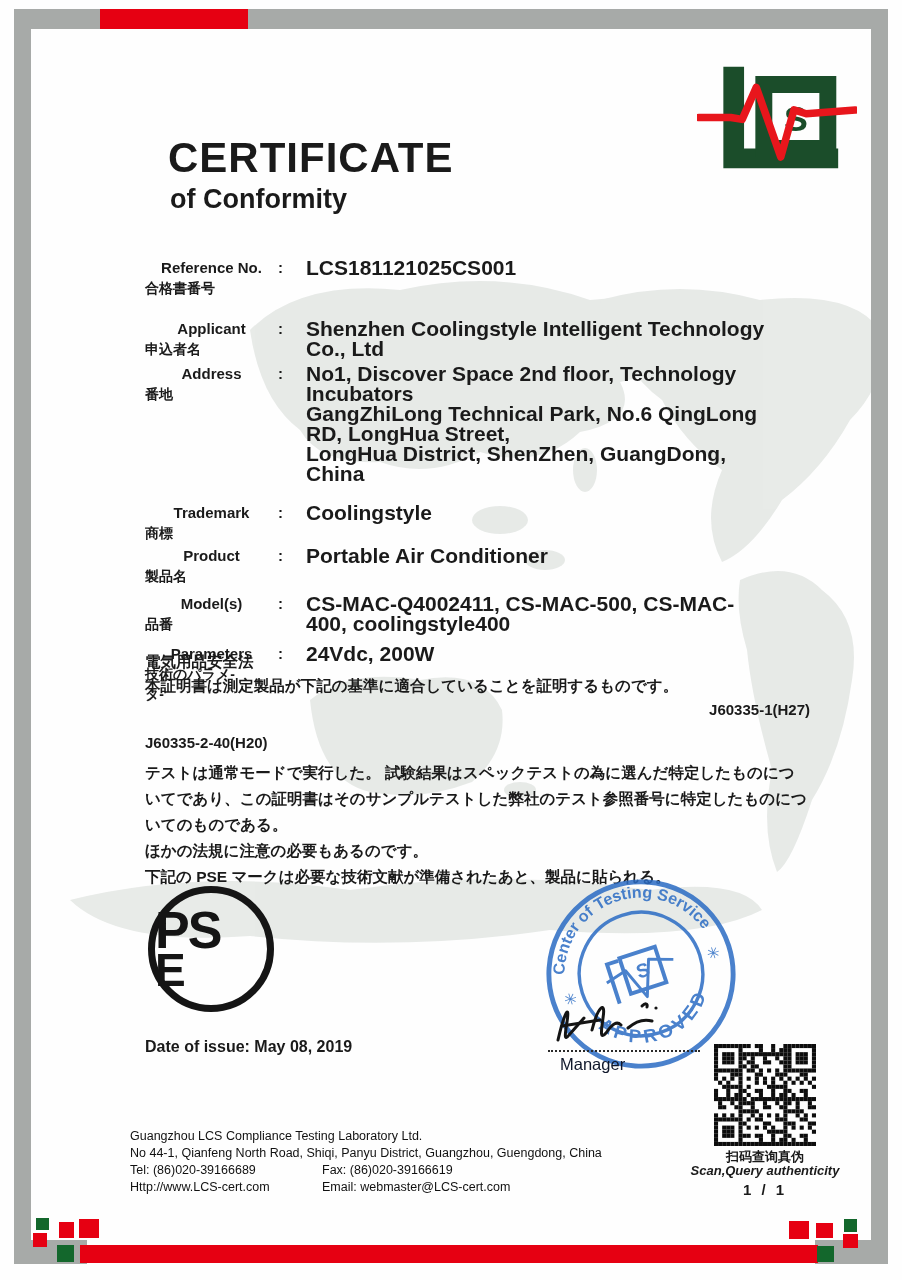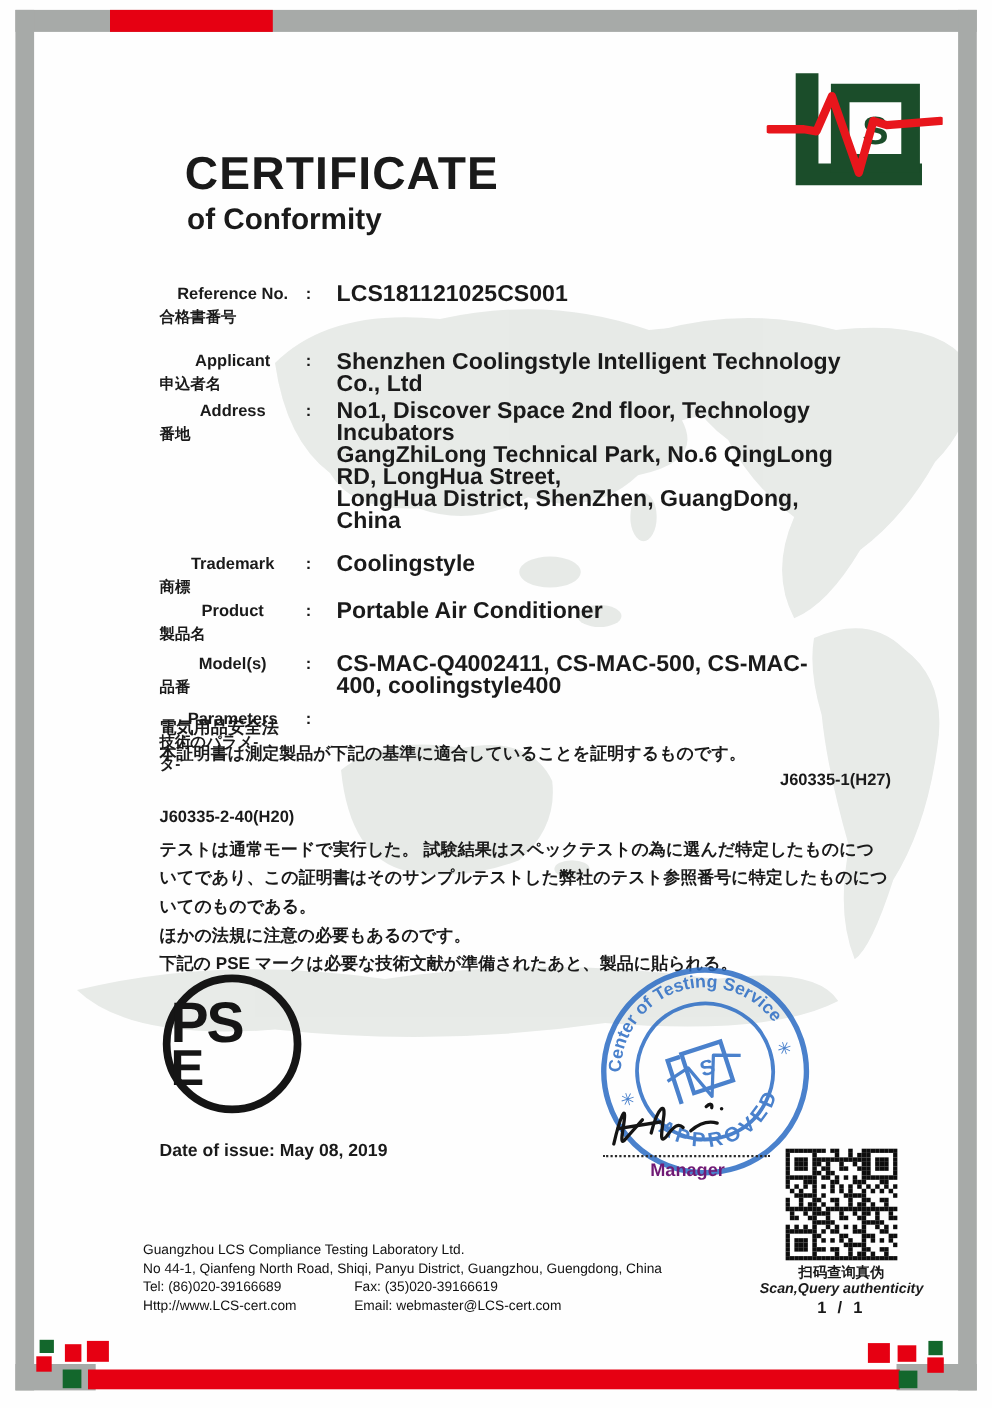--- a/index.html
+++ b/index.html
@@ -41,21 +41,21 @@
   
   .pse{position:absolute;left:148px;top:886px;width:112px;height:112px;border:7px solid #151515;
        border-radius:50%;z-index:6;display:flex;flex-direction:column;align-items:flex-start;justify-content:center;}
   .pse .ps{font-size:52px;font-weight:bold;line-height:44px;letter-spacing:-2px;color:#151515;}
   .pse .e{font-size:46px;font-weight:bold;line-height:40px;color:#151515;margin-top:-2px;}
   .issue{position:absolute;left:145px;top:1038px;font-size:16px;font-weight:bold;z-index:6;}
   
   .stamp{position:absolute;left:543px;top:876px;z-index:7;opacity:.85;}
   .sig{position:absolute;left:548px;top:992px;z-index:8;}
   .sigline{position:absolute;left:548px;top:1050px;width:152px;border-top:2px dotted #2a2a2a;z-index:8;}
-  .manager{position:absolute;left:560px;top:1055px;width:130px;text-align:center;font-size:16.5px;color:#701a75;z-index:8;font-weight:bold;}
+  .manager{position:absolute;left:560px;top:1055px;width:130px;text-align:left;font-size:16.5px;color:#0f172a;z-index:8;}
   
   .qr{position:absolute;left:714px;top:1044px;width:102px;height:102px;z-index:6;}
   .qr-zh{position:absolute;left:694px;top:1148px;width:142px;text-align:center;font-size:13px;font-weight:bold;z-index:6;}
   .qr-en{position:absolute;left:672px;top:1163px;width:186px;text-align:center;font-size:13px;font-weight:bold;z-index:6;font-style:italic;}
   .page-no{position:absolute;left:694px;top:1181px;width:142px;text-align:center;font-size:15px;font-weight:bold;letter-spacing:3px;z-index:6;}
   
   .footer{position:absolute;left:130px;top:1128px;width:500px;font-size:12.5px;line-height:17px;color:#111;z-index:6;}
   .footer .cols span.c1{display:inline-block;width:192px;}
 </style>
 </head>
@@ -158,20 +158,21 @@
       <div class="colon">:</div>
       <div class="val">CS-MAC-Q4002411, CS-MAC-500, CS-MAC-400, coolingstyle400</div>
     </div>
     <div class="frow">
       <div class="lab">
           <div class="en">Parameters</div>
           <div class="ja">技術のパラメ-
 タ-</div>
         </div>
       <div class="colon">:</div>
+      <div class="val">24Vdc, 200W</div>
     </div>
   </div>
 
   <div class="statement">
     <div class="s1">電気用品安全法</div>
     <div class="s1">本証明書は測定製品が下記の基準に適合していることを証明するものです。</div>
     <div class="std1">J60335-1(H27)</div>
     <div class="std2">J60335-2-40(H20)</div>
     <div class="note">テストは通常モードで実行した。 試験結果はスペックテストの為に選んだ特定したものについてであり、この証明書はそのサンプルテストした弊社のテスト参照番号に特定したものについてのものである。</div>
     <div class="note2">ほかの法規に注意の必要もあるのです。</div>
@@ -567,17 +568,17 @@
           <rect x="96" y="96" width="4" height="4"></rect>
         </g>
       </svg></div>
   <div class="qr-zh">扫码查询真伪</div>
   <div class="qr-en">Scan,Query authenticity</div>
   <div class="page-no">1 / 1</div>
 
   <div class="footer">
     <div>Guangzhou LCS Compliance Testing Laboratory Ltd.</div>
     <div>No 44-1, Qianfeng North Road, Shiqi, Panyu District, Guangzhou, Guengdong, China</div>
-    <div class="cols"><span class="c1">Tel: (86)020-39166689</span><span>Fax: (35)020-39166619</span></div>
+    <div class="cols"><span class="c1">Tel: (86)020-39166689</span><span>Fax: (86)020-39166619</span></div>
     <div class="cols"><span class="c1">Http://www.LCS-cert.com</span><span>Email: webmaster@LCS-cert.com</span></div>
   </div>
 
 </div>
 
 </body></html>

